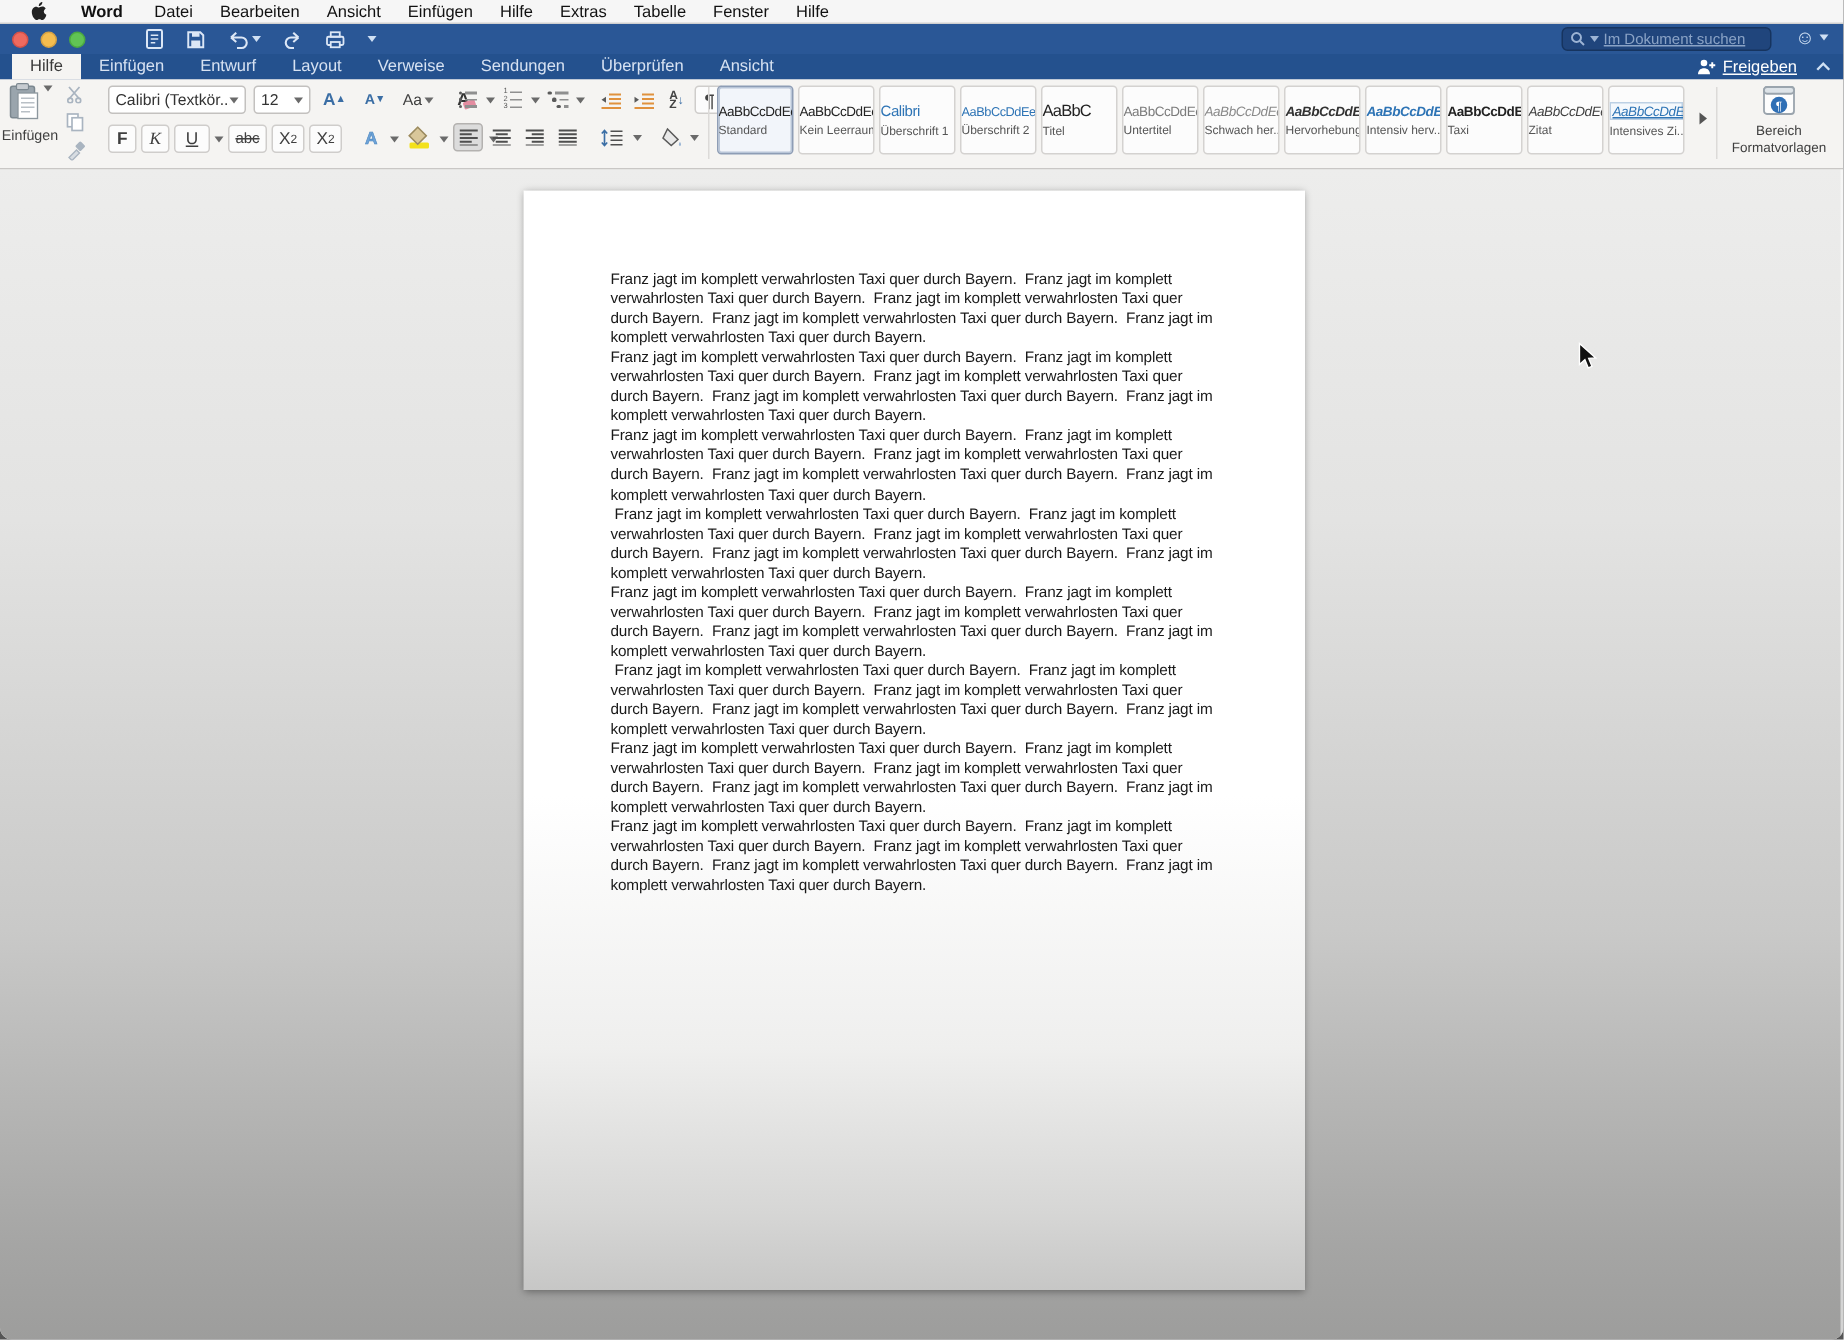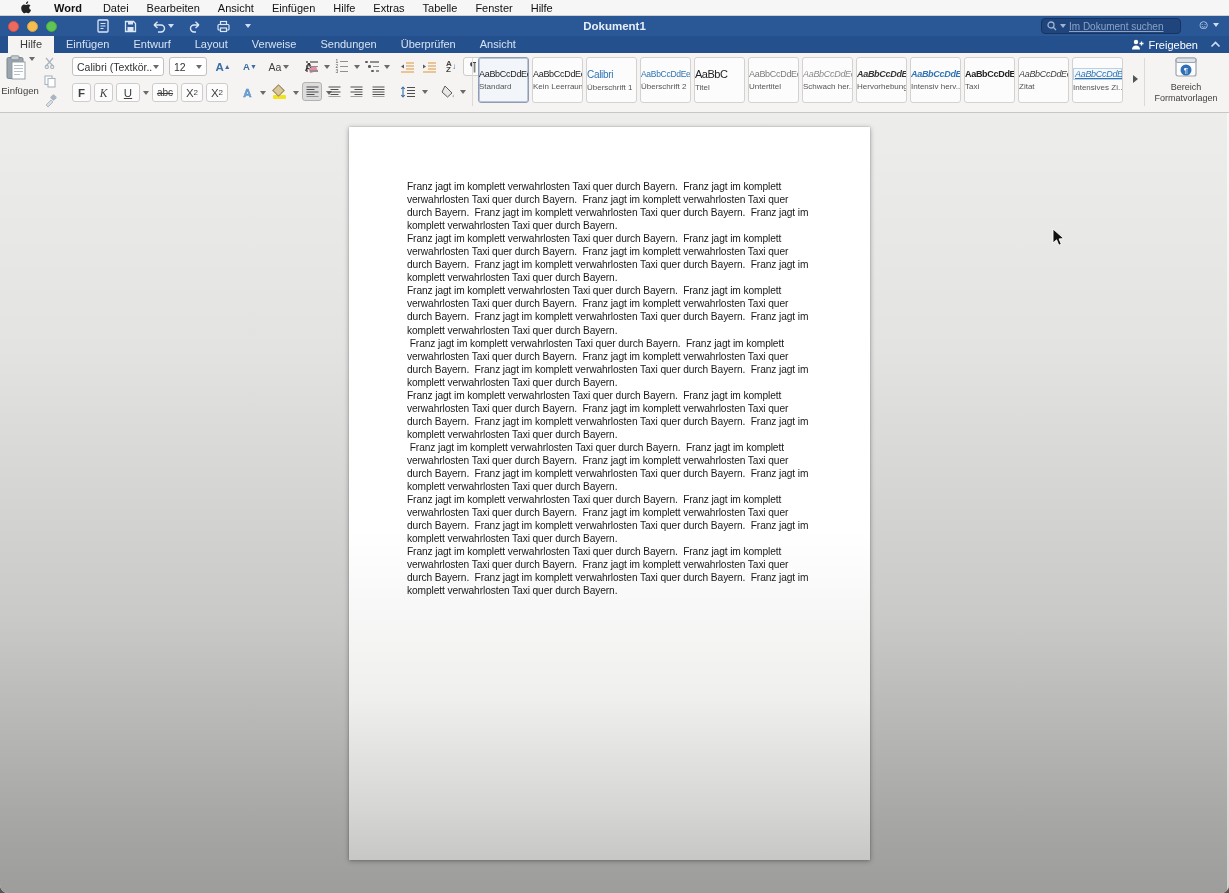--- a/index.html
+++ b/index.html
@@ -33,21 +33,21 @@
   .feedback { position:absolute; right:10px; top:1px; display:flex; align-items:center; gap:3px;
               color:#cfe0f4; font-size:13px; }
 
   
   .tabrow { position:absolute; left:0; top:36px; width:100%; height:17px; background:#24518e;
             display:flex; align-items:flex-end; }
   .tab { color:#d7e2f2; font-size:11px; padding:2px 12px 3px 12px; height:17px; line-height:13px; }
   .tab.active { background:#f5f4f2; color:#3a3a3a; }
   .tabrow-right { position:absolute; right:8px; top:0; height:17px; display:flex; align-items:center; gap:12px;
                   color:#fff; font-size:11px; }
-  .share { display:flex; align-items:center; gap:4px; }
+  .share { display:flex; align-items:center; gap:4px;text-decoration:underline; }
 
   
   .ribbon { position:absolute; left:0; top:53px; width:100%; height:60px; background:#f5f4f2;
             border-bottom:1px solid #c9c7c5; }
   .rbtn { background:#fcfcfc; border:1px solid #cfcdcb; border-radius:3px; display:flex;
           align-items:center; justify-content:center; color:#3f3f3f; }
   .rbtn.flat { background:transparent; border-color:transparent; }
   .rbtn.selected { background:#dcdcdc; border-color:#b4b2b0; }
   .sep-v { position:absolute; top:5px; height:48px; width:1px; background:#dcdad8; }
   .caret-g { width:0; height:0; border-left:3px solid transparent; border-right:3px solid transparent;
@@ -188,21 +188,20 @@
       <span>
         <svg width="15" height="13" viewBox="0 0 15 13">
             <rect x="2" y="4.5" width="11" height="5.5" rx="1" fill="none" stroke="#dce7f6" stroke-width="1.2"></rect>
             <rect x="4.5" y="1.5" width="6" height="3" fill="none" stroke="#dce7f6" stroke-width="1.2"></rect>
             <rect x="4.5" y="8" width="6" height="3.5" fill="#2a5796" stroke="#dce7f6" stroke-width="1.2"></rect>
           </svg>
       </span>
       <span class="drop-caret"></span>
     </div>
 
-    <div class="doc-title">Dokument1</div>
 
     <div class="searchbox">
       <svg width="10" height="10" viewBox="0 0 10 10">
           <circle cx="4" cy="4" r="3" fill="none" stroke="#9db4d4" stroke-width="1.3"></circle>
           <path d="M6.3 6.3 L9 9" stroke="#9db4d4" stroke-width="1.3"></path>
         </svg>
       <span class="drop-caret" style="border-top-color:#9db4d4"></span>
       <span class="ph">Im Dokument suchen</span>
     </div>
     <div class="feedback">

